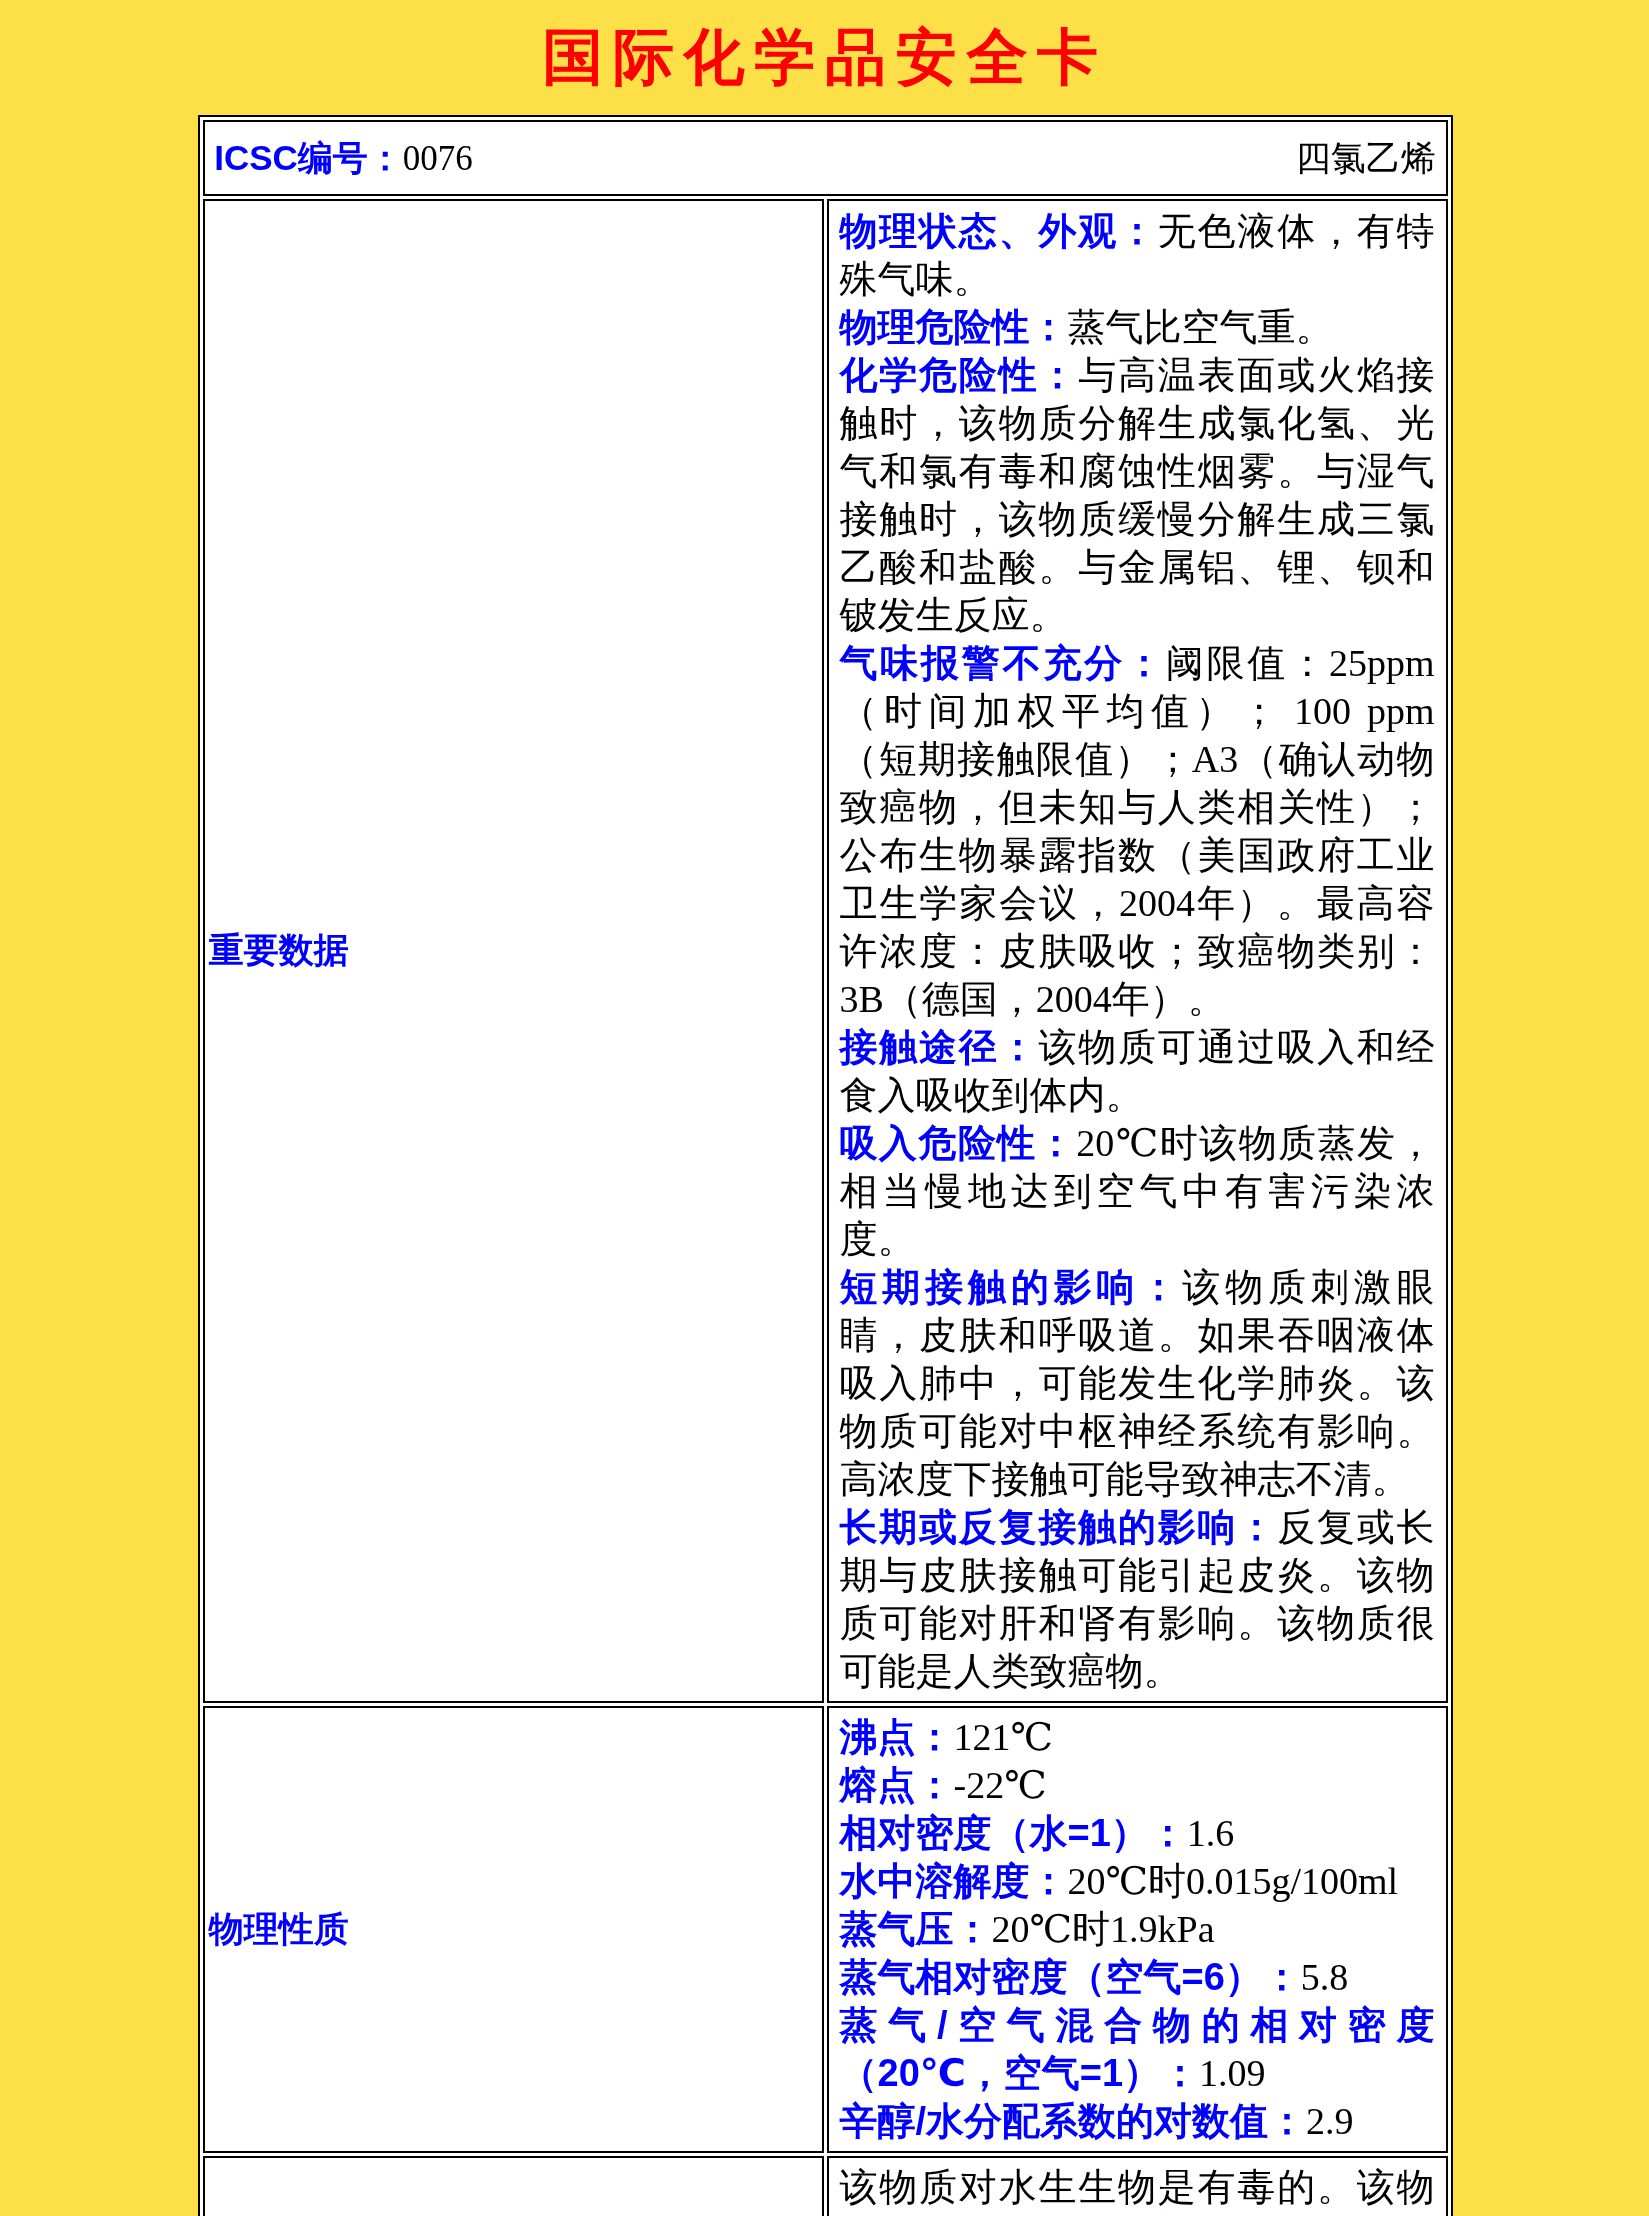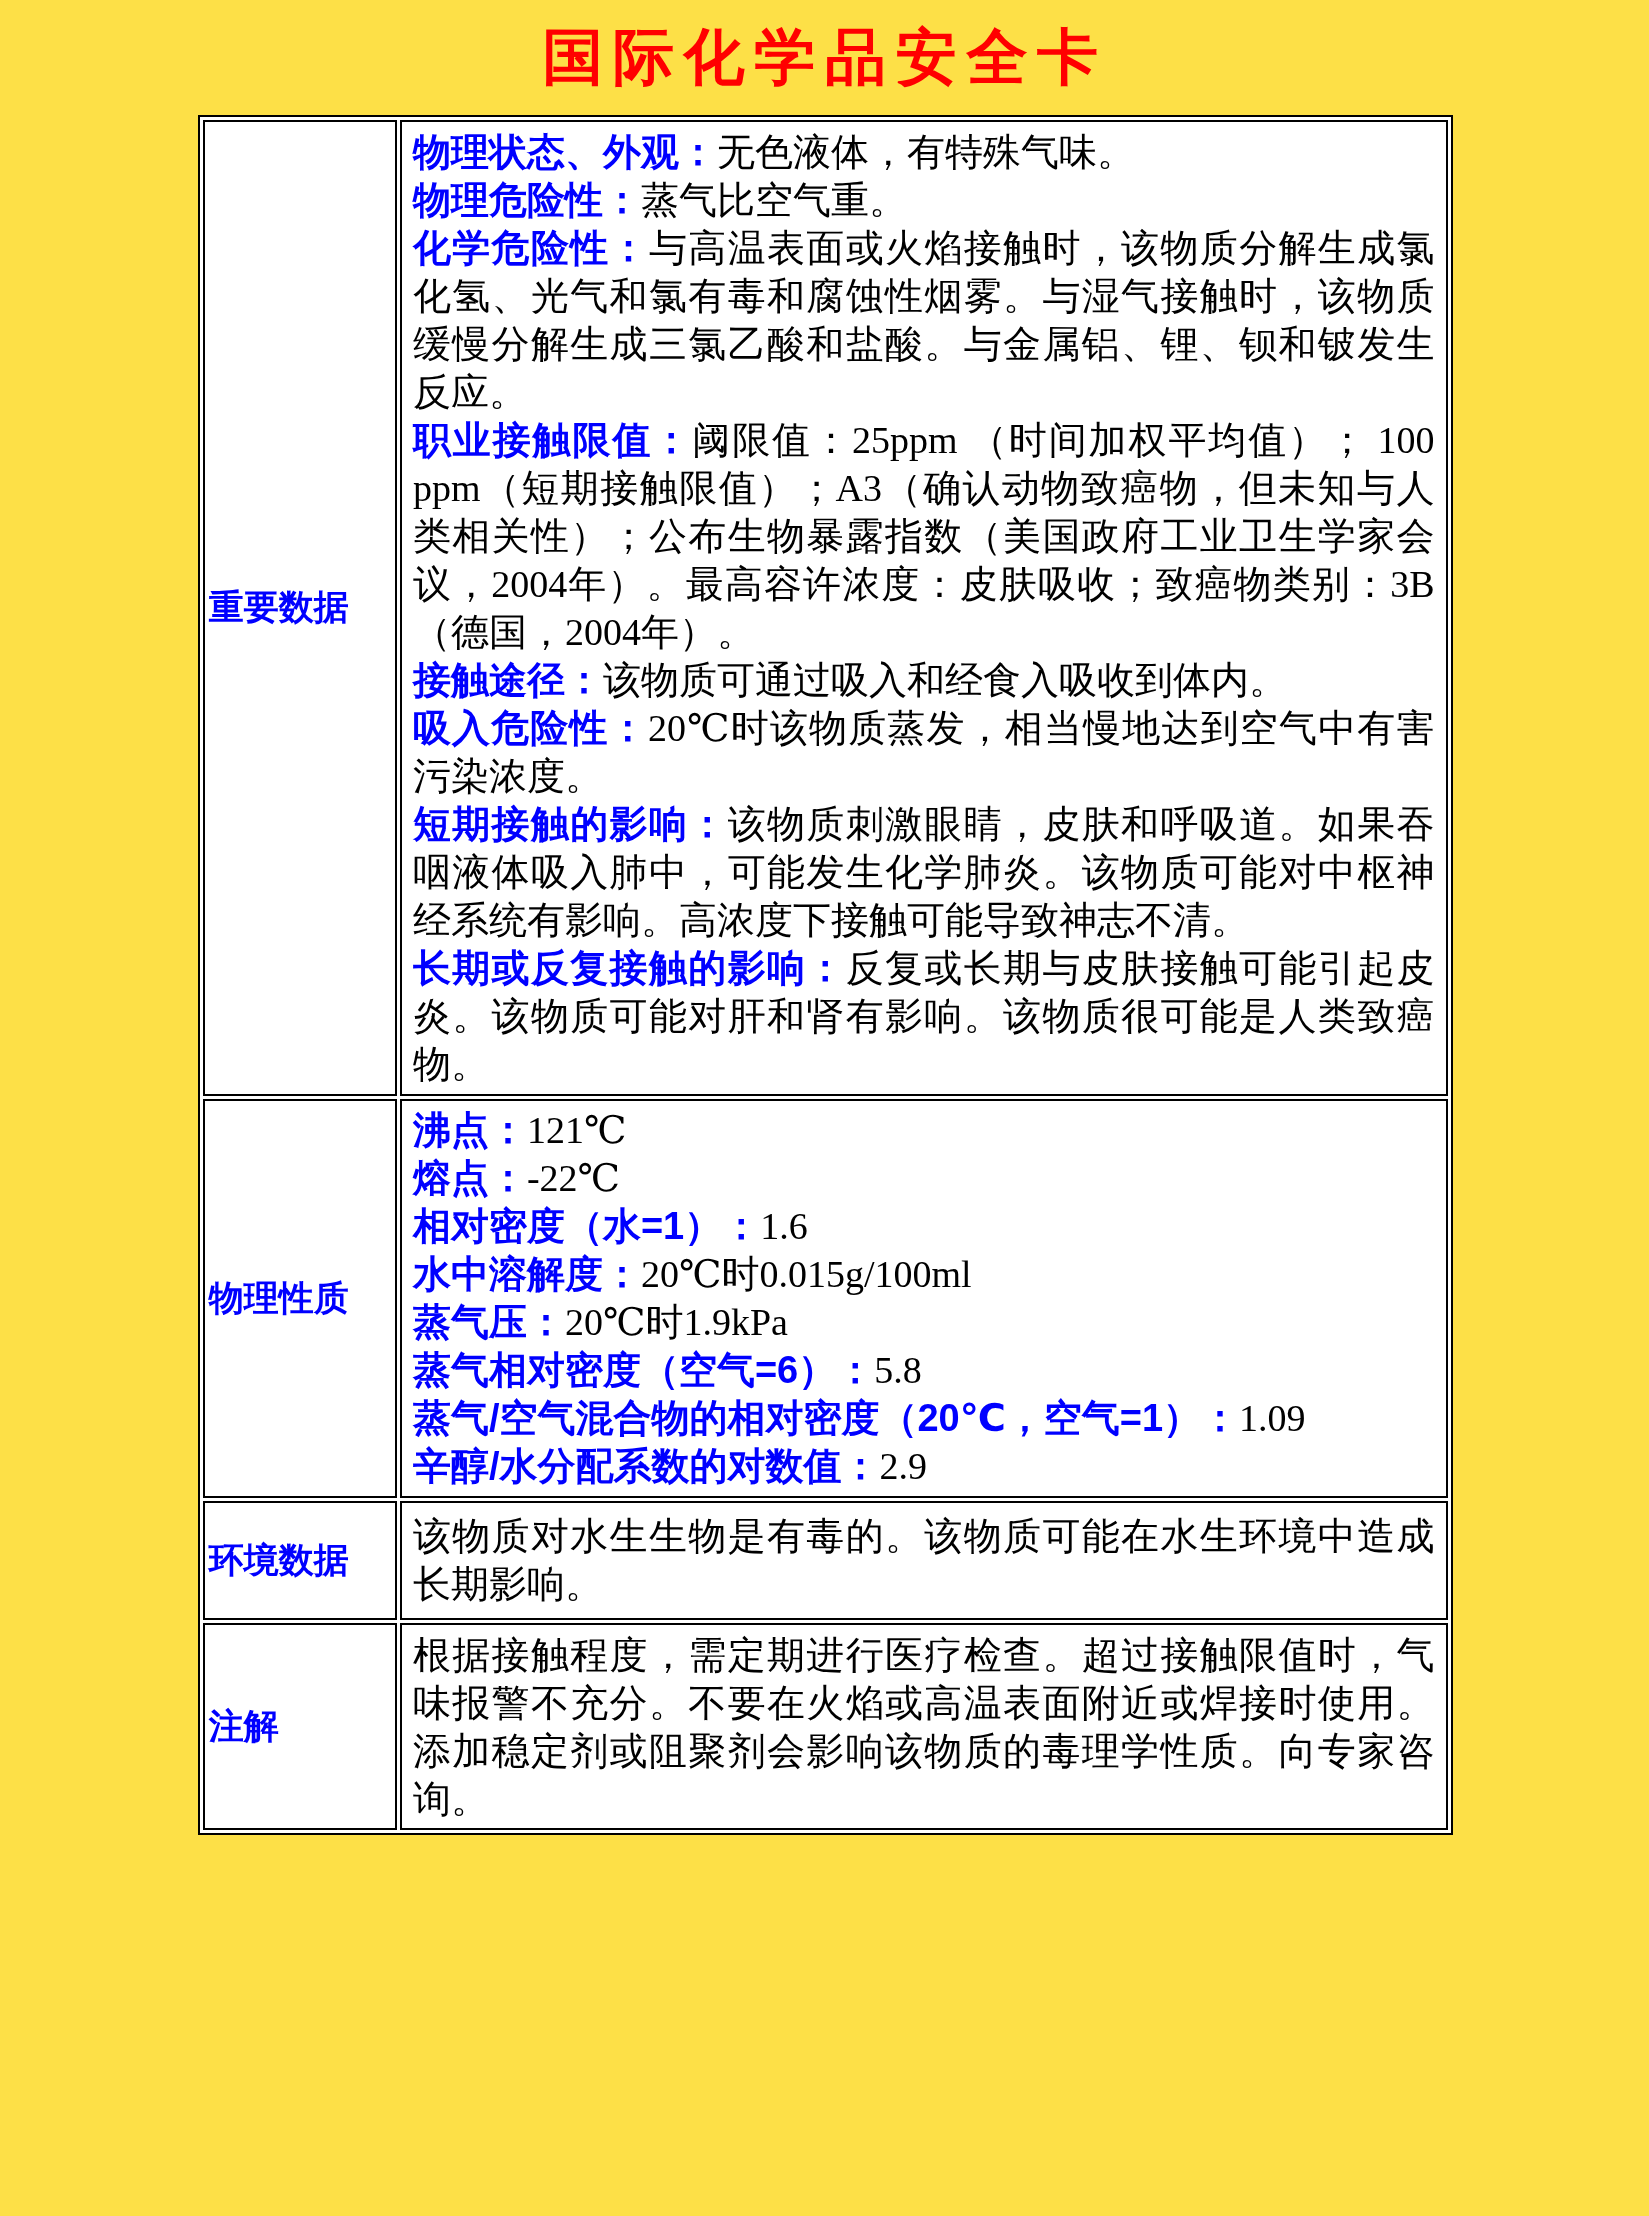--- a/index.html
+++ b/index.html
@@ -42,28 +42,36 @@
 </head>
 <body>
 
 <div class="page">
 
   <div class="page-title">国际化学品安全卡</div>
 
   <table class="card">
 
     <tbody>
+        <tr>
+      <td class="hdr-cell" colspan="2">
+        <div class="hdr-wrap">
+          <span><span class="blue-label">ICSC编号：</span><span>0076</span></span>
+          <span>四氯乙烯</span>
+        </div>
+      </td>
+    </tr>
 
     <tr>
       <td class="lab">重要数据</td>
       <td class="con">
         <p class="item"><span class="flabel">物理状态、外观：</span><span>无色液体，有特殊气味。</span></p>
         <p class="item"><span class="flabel">物理危险性：</span><span>蒸气比空气重。</span></p>
         <p class="item"><span class="flabel">化学危险性：</span><span>与高温表面或火焰接触时，该物质分解生成氯化氢、光气和氯有毒和腐蚀性烟雾。与湿气接触时，该物质缓慢分解生成三氯乙酸和盐酸。与金属铝、锂、钡和铍发生反应。</span></p>
-        <p class="item"><span class="flabel">职业接触限值：</span><span>阈限值：25ppm （时间加权平均值）； 100 ppm（短期接触限值）；A3（确认动物致癌物，但未知与人类相关性）；公布生物暴露指数（美国政府工业卫生学家会议，2004年）。最高容许浓度：皮肤吸收；致癌物类别：3B（德国，2004年）。</span></p>
+        <p class="item"><span class="flabel">气味报警不充分：</span><span>阈限值：25ppm （时间加权平均值）； 100 ppm（短期接触限值）；A3（确认动物致癌物，但未知与人类相关性）；公布生物暴露指数（美国政府工业卫生学家会议，2004年）。最高容许浓度：皮肤吸收；致癌物类别：3B（德国，2004年）。</span></p>
         <p class="item"><span class="flabel">接触途径：</span><span>该物质可通过吸入和经食入吸收到体内。</span></p>
         <p class="item"><span class="flabel">吸入危险性：</span><span>20℃时该物质蒸发，相当慢地达到空气中有害污染浓度。</span></p>
         <p class="item"><span class="flabel">短期接触的影响：</span><span>该物质刺激眼睛，皮肤和呼吸道。如果吞咽液体吸入肺中，可能发生化学肺炎。该物质可能对中枢神经系统有影响。高浓度下接触可能导致神志不清。</span></p>
         <p class="item"><span class="flabel">长期或反复接触的影响：</span><span>反复或长期与皮肤接触可能引起皮炎。该物质可能对肝和肾有影响。该物质很可能是人类致癌物。</span></p>
       </td>
     </tr>
 
     <tr>
       <td class="lab">物理性质</td>
       <td class="con">

